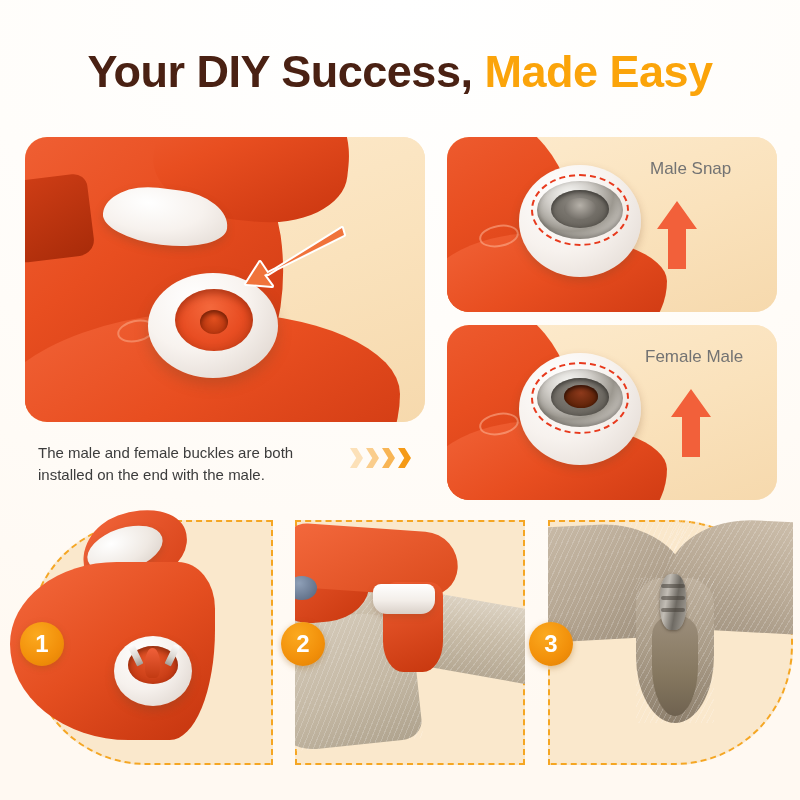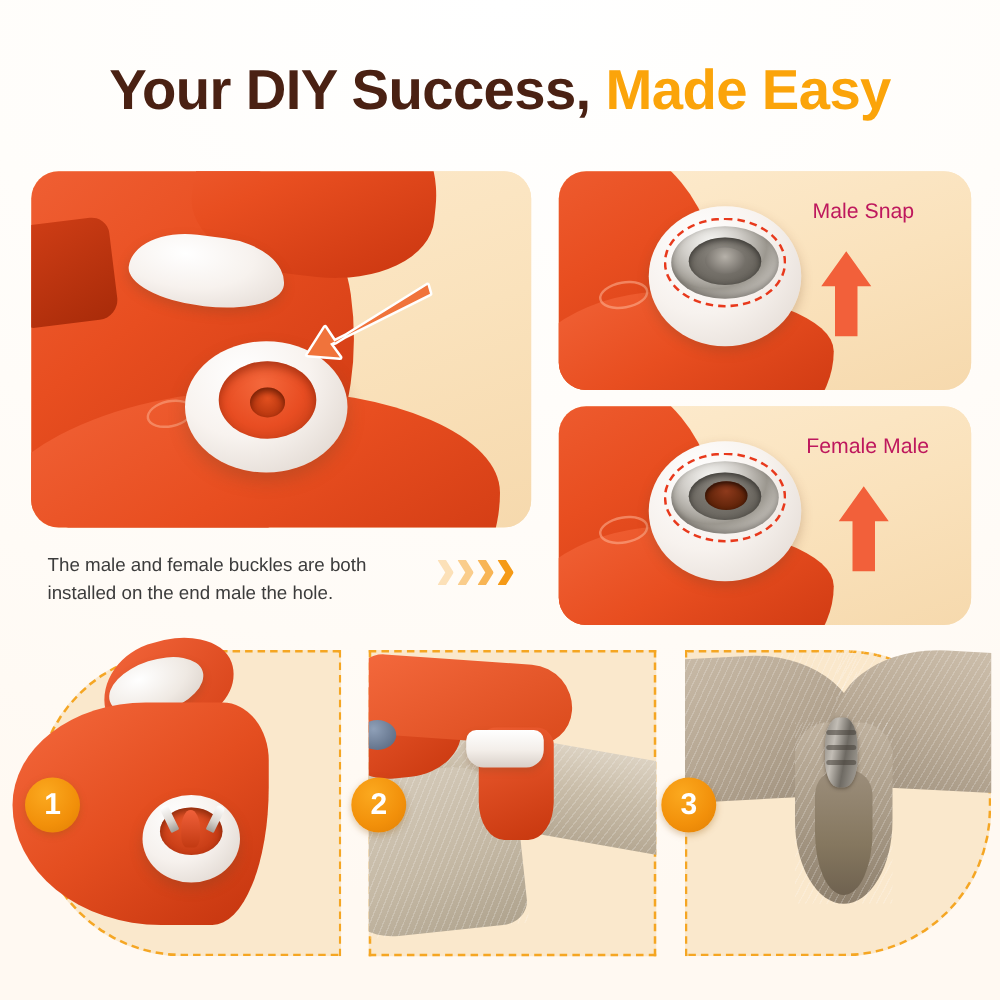--- a/index.html
+++ b/index.html
@@ -170,21 +170,21 @@
     border:2.5px dashed #E8391C;
     border-radius:50%;
   }
   .up-arrow { position:absolute; width:44px; height:72px; }
   #male-up-arrow   { left:208px; top:62px; }
   #female-up-arrow { left:222px; top:62px; }
 
   .snap-label {
     position:absolute;
     font-size:17px;
-    color:#be185d;
+    color:#737373;
     white-space:nowrap;
   }
   #male-label   { left:203px; top:22px; }
   #female-label { left:198px; top:22px; }
 
   
   #caption-text {
     position:absolute;
     left:38px; top:442px; width:300px;
     font-size:15px;
@@ -421,21 +421,21 @@
     <div class="dashed-ellipse"></div>
 
     <svg class="up-arrow" id="female-up-arrow" viewBox="0 0 44 72">
       <path d="M22 2 L42 30 L31 30 L31 70 L13 70 L13 30 L2 30 Z" fill="#F2603A"></path>
     </svg>
 
     <div class="snap-label" id="female-label">Female Male</div>
   </div>
 </div>
 
-<div id="caption-text">The male and female buckles are both installed on the end male the hole.</div>
+<div id="caption-text">The male and female buckles are both installed on the end with the male.</div>
 <div id="chevrons">
   <div class="chev" style="opacity:.28"></div>
   <div class="chev" style="opacity:.48"></div>
   <div class="chev" style="opacity:.72"></div>
   <div class="chev" style="opacity:1"></div>
 </div>
 
 <div class="step-panel" id="step1">
   <div class="step-frame"></div>
   <div class="step-photo">

